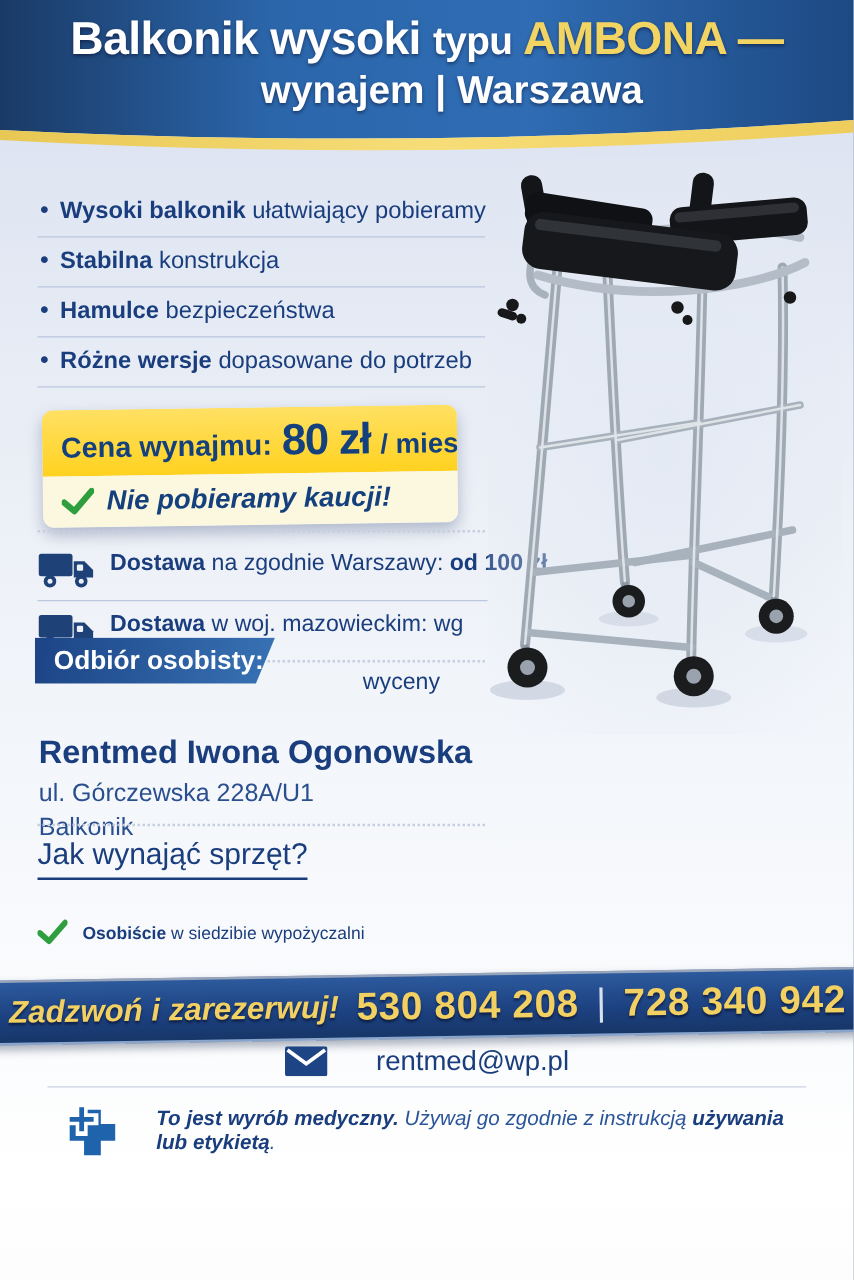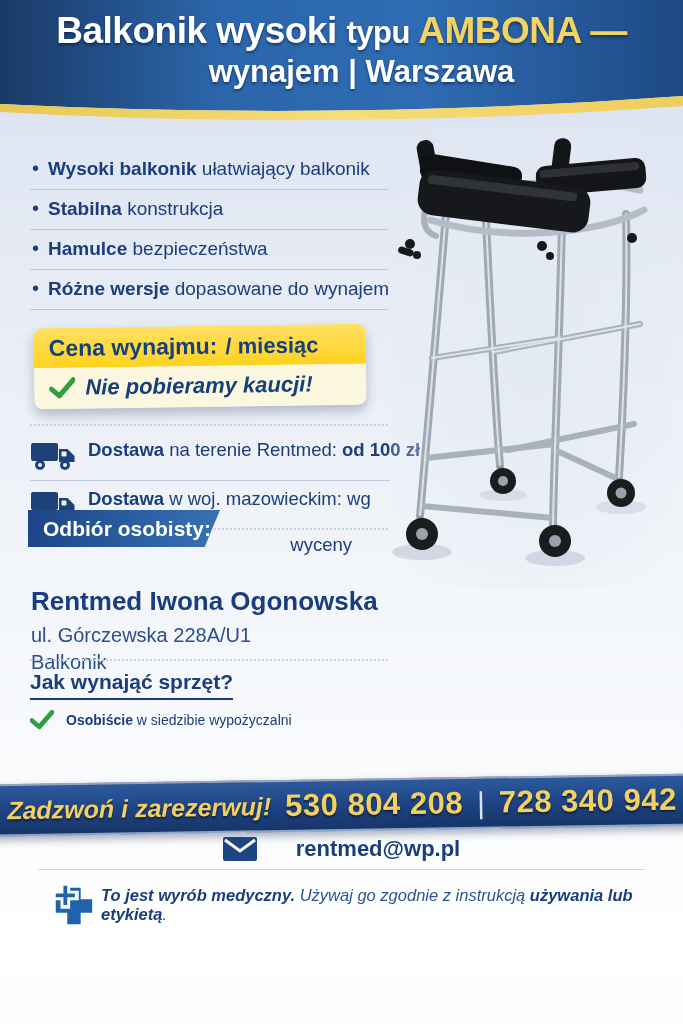--- a/index.html
+++ b/index.html
@@ -37,41 +37,41 @@
   .d-text{line-height:1.25;}
   .d-wrap{text-align:right;padding-right:38px;}
   .ribbon{position:absolute;left:28px;top:510px;width:192px;height:37px;
     background:linear-gradient(100deg,#1c4486,#3873b5);
     clip-path:polygon(0 0,100% 0,92% 100%,0 100%);
     filter:drop-shadow(0 3px 4px rgba(10,30,70,.35));
     color:#fff;font-weight:bold;font-size:21px;line-height:37px;padding-left:15px;box-sizing:border-box;}
   .address{position:absolute;left:31px;top:584px;color:#2a4f8f;font-size:20px;line-height:1.35;}
   .address .company{font-weight:bold;font-size:26px;color:#1a3e7d;margin-bottom:3px;}
   .howto{position:absolute;left:30px;top:670px;width:358px;}
-  .howto-title{display:inline-block;font-weight:bold;font-size:21px;color:#1a3e7d;
-    border-bottom:2px solid #1a3e7d;padding-bottom:4px;margin-bottom:0;}
+  .howto-title{display:inline-block;font-weight:normal;font-size:24px;color:#1a3e7d;
+    border-bottom:2px solid #1a3e7d;padding-bottom:4px;margin-bottom:22px;}
   .howto-row{display:flex;align-items:center;gap:12px;padding:9px 0;font-size:14px;color:#1a3e7d;white-space:nowrap;}
   .howto-row + .howto-row{border-top:1px solid #bcc8dd;}
   
   .walker{position:absolute;left:390px;top:126px;}
   
   .cta-banner{position:absolute;left:-8px;top:779px;width:700px;height:48px;
     transform:rotate(-0.9deg);
     background:linear-gradient(180deg,#2c5a9d 0%,#1d4282 55%,#173668 100%);
     border-top:2px solid rgba(255,255,255,.55);border-bottom:2px solid rgba(255,255,255,.45);
     box-shadow:0 4px 8px rgba(10,25,60,.35);
     display:flex;align-items:center;justify-content:center;gap:14px;}
   .cta-label{color:#f2d061;font-weight:bold;font-style:italic;font-size:25px;text-shadow:0 2px 2px rgba(0,0,20,.5);}
   .cta-phone{color:#f2d061;font-weight:bold;font-size:31px;letter-spacing:0.5px;text-shadow:0 2px 2px rgba(0,0,20,.5);}
   .cta-sep{color:#d9e1ee;font-size:30px;font-weight:300;}
   .email-row{position:absolute;left:0;top:836px;width:683px;display:flex;align-items:center;justify-content:center;gap:11px;}
-  .email-text{font-size:22px;font-weight:bold;color:#1a3e7d;margin-left:28px;}
+  .email-text{font-size:22px;font-weight:normal;color:#1a3e7d;margin-left:28px;}
   .email-divider{position:absolute;left:38px;right:38px;top:869px;border-top:1px solid #c9d2e2;}
   
-  .disclaimer{position:absolute;left:50px;top:882px;width:600px;display:flex;align-items:center;gap:5px;
+  .disclaimer{position:absolute;left:50px;top:882px;width:600px;display:flex;align-items:center;gap:29px;
     color:#2a5598;font-style:italic;font-size:16.5px;}
   .disclaimer .b2{font-weight:bold;color:#1a3e7d;}
 </style>
 </head>
 <body>
 
 <div class="page">
 
   <div class="header">
     <svg width="683" height="132" viewBox="0 0 683 132">
@@ -97,39 +97,40 @@
         <span class="ht-mid">typu</span>
         <span class="ht-accent">AMBONA —</span>
       </div>
       <div class="ht-line2">wynajem | Warszawa</div>
     </div>
   </div>
 
   <div class="features">
     <div class="feature-row">
       <span class="dot">•</span>
-      <span><span class="b">Wysoki balkonik</span><span> ułatwiający balkonik</span></span>
+      <span><span class="b">Wysoki balkonik</span><span> ułatwiający pobieramy</span></span>
     </div>
     <div class="feature-row">
       <span class="dot">•</span>
       <span><span class="b">Stabilna</span><span> konstrukcja</span></span>
     </div>
     <div class="feature-row">
       <span class="dot">•</span>
       <span><span class="b">Hamulce</span><span> bezpieczeństwa</span></span>
     </div>
     <div class="feature-row">
       <span class="dot">•</span>
-      <span><span class="b">Różne wersje</span><span> dopasowane do wynajem</span></span>
+      <span><span class="b">Różne wersje</span><span> dopasowane do potrzeb</span></span>
     </div>
   </div>
 
   <div class="price-card">
     <div class="price-top">
       <span>Cena wynajmu:</span>
+      <span class="price-amount">80 zł</span>
       <span class="price-per">/ miesiąc</span>
     </div>
     <div class="price-bottom">
       <svg width="26" height="22" viewBox="0 0 26 22">
         <path d="M2 12 L10 19 L24 3" fill="none" stroke="#2f9e3f" stroke-width="5" stroke-linecap="round" stroke-linejoin="round"></path>
       </svg>
       <span>Nie pobieramy kaucji!</span>
     </div>
   </div>
 
@@ -140,21 +141,21 @@
       <svg class="truck" width="46" height="32" viewBox="0 0 46 32">
         <rect x="1" y="3" width="27" height="18" rx="2" fill="#1e4178"></rect>
         <path d="M29 9 h8.5 l7 7 v6 h-15.5 z" fill="#1e4178"></path>
         <rect x="31.5" y="11.5" width="5" height="5" rx="1" fill="#eef2f8"></rect>
         <circle cx="10" cy="25" r="5" fill="#1e4178"></circle>
           <circle cx="10" cy="25" r="2" fill="#eef2f8"></circle>
         <circle cx="35" cy="25" r="5" fill="#1e4178"></circle>
           <circle cx="35" cy="25" r="2" fill="#eef2f8"></circle>
       </svg>
       <span class="d-text" style="white-space:nowrap">
-        <span class="b">Dostawa</span><span> na terenie Rentmed: </span><span class="b">od 100 zł</span>
+        <span class="b">Dostawa</span><span> na zgodnie Warszawy: </span><span class="b">od 100 zł</span>
       </span>
     </div>
     <div class="delivery-row">
       <svg class="truck" width="46" height="32" viewBox="0 0 46 32">
         <rect x="1" y="3" width="27" height="18" rx="2" fill="#1e4178"></rect>
         <path d="M29 9 h8.5 l7 7 v6 h-15.5 z" fill="#1e4178"></path>
         <rect x="31.5" y="11.5" width="5" height="5" rx="1" fill="#eef2f8"></rect>
         <circle cx="10" cy="25" r="5" fill="#1e4178"></circle>
           <circle cx="10" cy="25" r="2" fill="#eef2f8"></circle>
         <circle cx="35" cy="25" r="5" fill="#1e4178"></circle>

